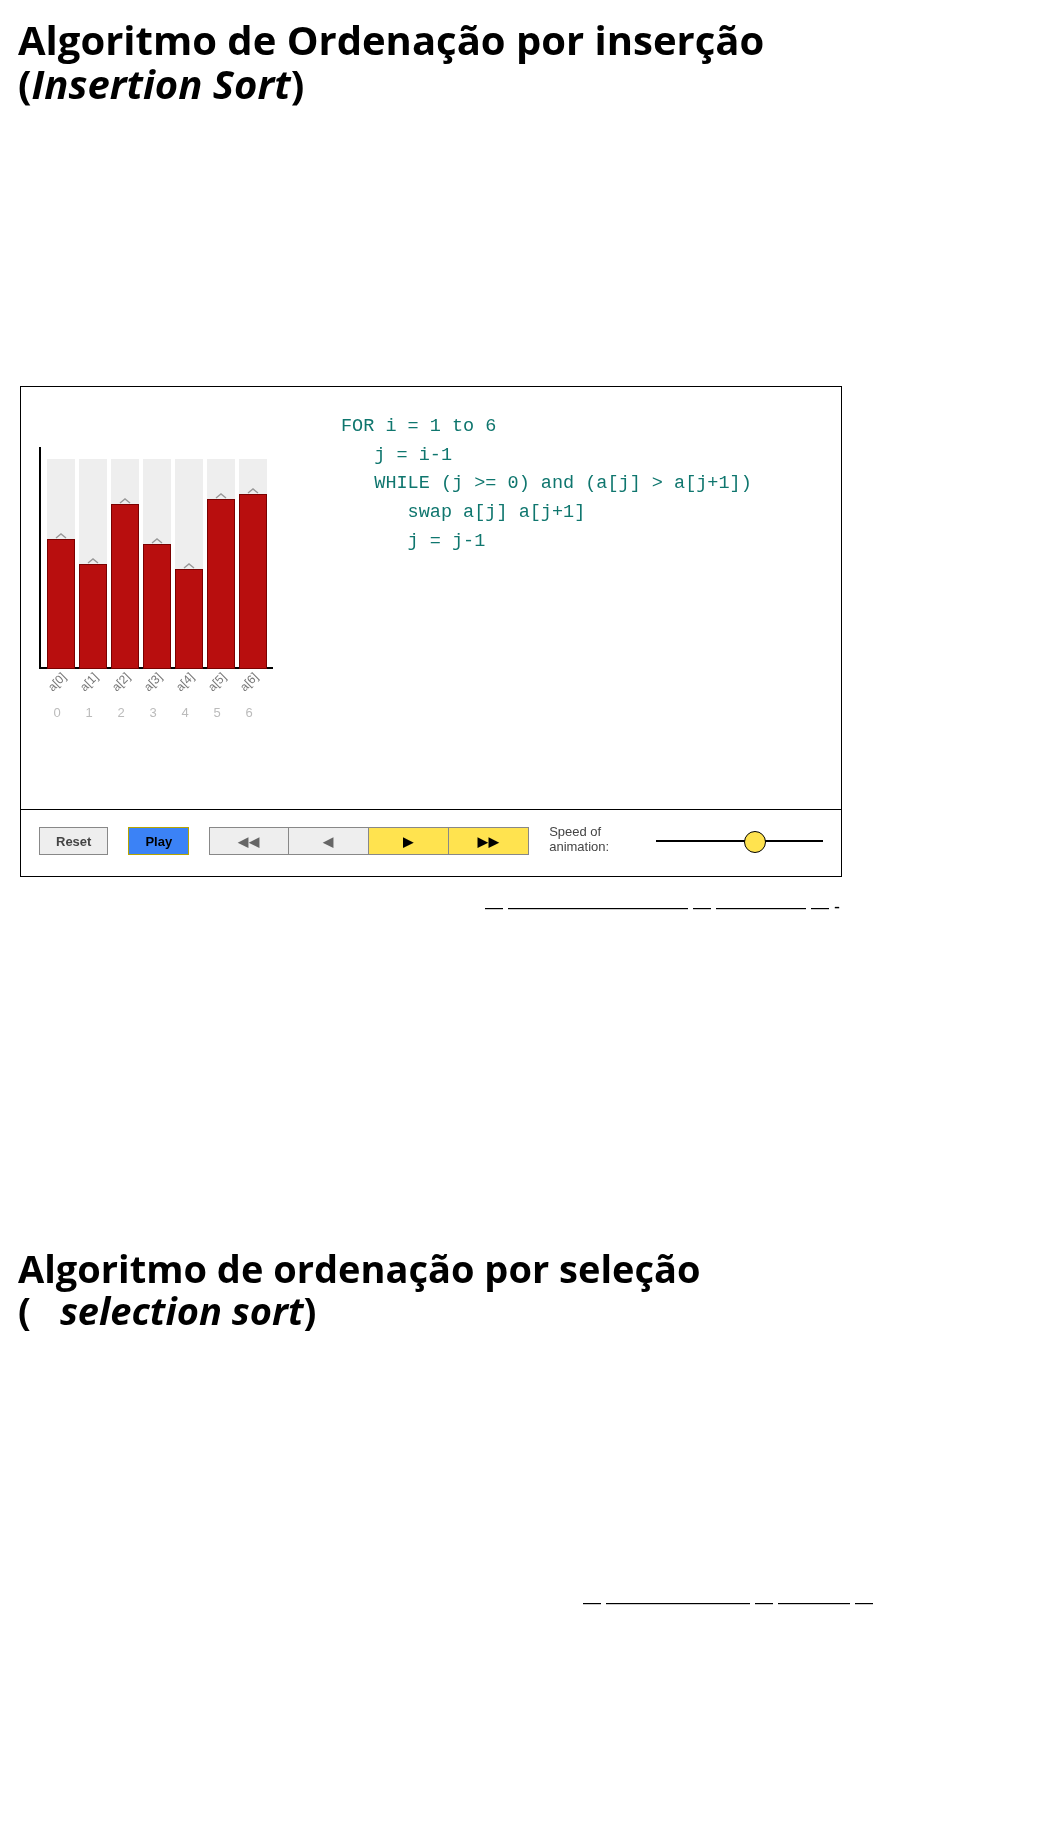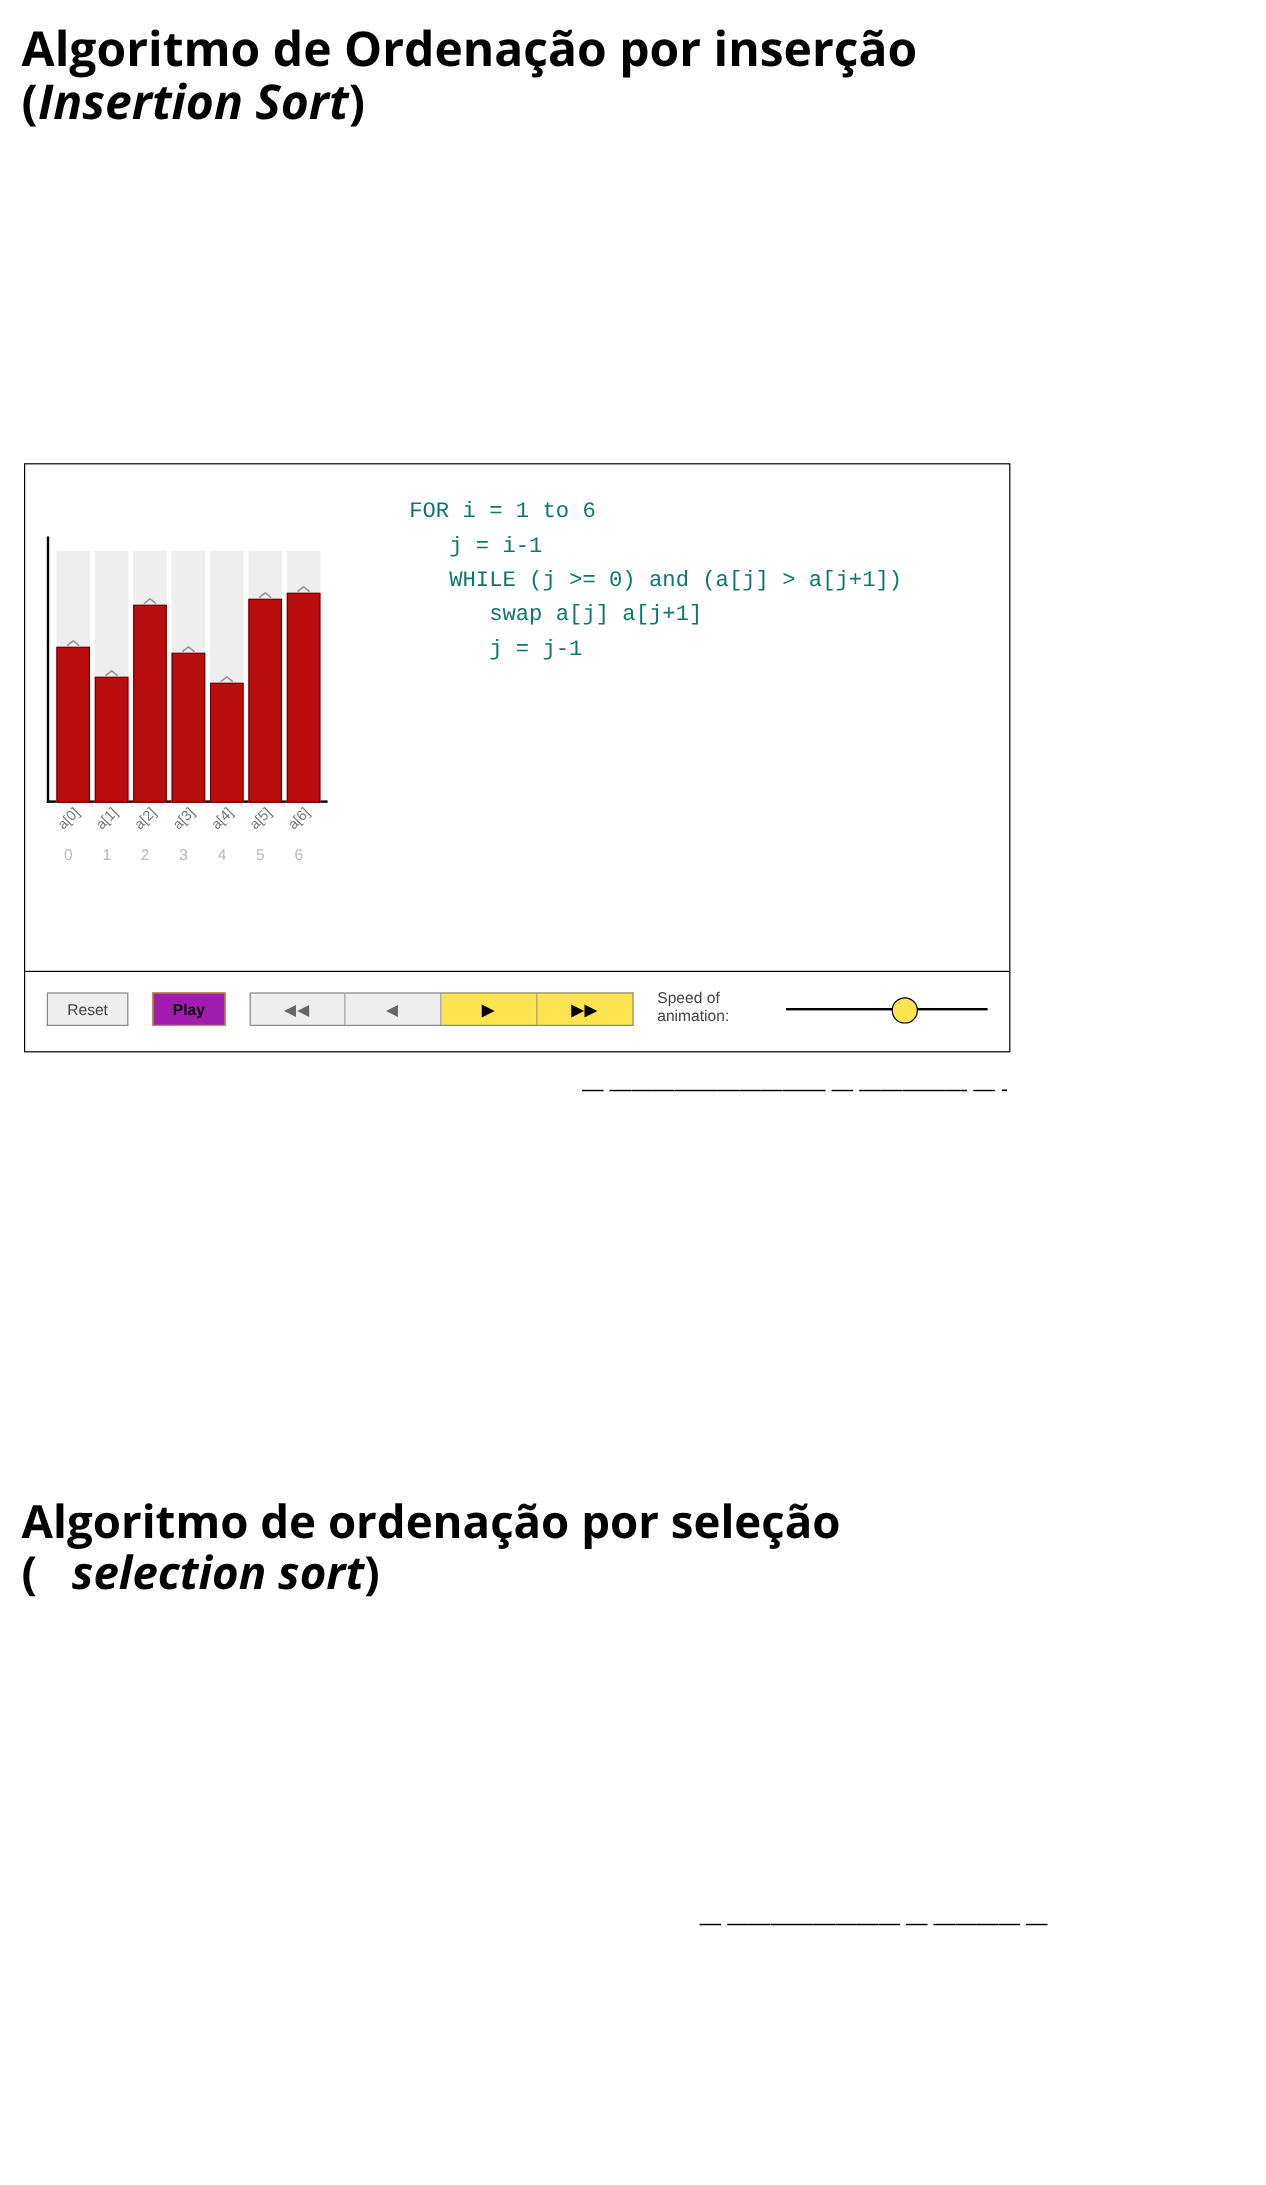--- a/index.html
+++ b/index.html
@@ -16,22 +16,22 @@
   .bar-fill{position:absolute;bottom:0;width:28px;background:#b80e0e;border:1px solid #7a0000;box-sizing:border-box;}
   .bar-handle{position:absolute;left:0;right:0;height:8px;top:-7px;display:flex;justify-content:center;}
   .bar-handle svg{display:block;}
   .axis-line{position:absolute;bottom:0;left:-2px;width:234px;height:0;border-top:2px solid #000;}
   .y-axis{position:absolute;bottom:0;left:-2px;width:0;height:222px;border-left:2px solid #000;}
   .bar-labels{display:flex;width:230px;margin-top:6px;}
   .bar-label{width:32px;text-align:center;font-family:Arial,sans-serif;font-size:12px;color:#777;transform:rotate(-45deg);transform-origin:center;}
   .idx-labels{display:flex;width:230px;margin-top:16px;}
   .idx-label{width:32px;text-align:center;font-family:Arial,sans-serif;font-size:13px;color:#bbb;}
   .controls{border-top:1px solid #000;padding:14px 18px 18px 18px;display:flex;align-items:center;gap:20px;}
-  .btn{height:28px;border:1px solid #888;background:#eee;font-family:Arial,sans-serif;font-size:13px;color:#444;padding:0 16px;display:inline-flex;align-items:center;justify-content:center;cursor:pointer;}
-  .btn.yellow{background:#a21caf;border-color:#b7a500;color:#000;font-weight:600;}
+  .btn{height:28px;border:1px solid #888;background:#eee;font-family:Arial,sans-serif;font-size:13px;color:#444;padding:0 16px;display:inline-flex;align-items:center;justify-content:center;cursor:pointer;font-weight:bold;}
+  .btn.yellow{background:#3b82f6;border-color:#b7a500;color:#000;font-weight:600;}
   .btn-group{display:flex;}
   .btn-group .nav-btn{width:80px;padding:0;border:1px solid #888;}
   .btn-group .nav-btn+ .nav-btn{border-left:0;}
   .nav-btn.grey{background:#eee;color:#666;}
   .nav-btn.yellow{background:#ffe34f;color:#000;}
   .glyph{font-size:13px;letter-spacing:1px;}
   .speed-wrap{margin-left:auto;display:flex;flex-direction:row;align-items:center;font-family:Arial,sans-serif;}
   .speed-label{font-size:13px;color:#444;margin-bottom:4px;}
   .slider{position:relative;width:180px;height:20px;}
   .slider-track{position:absolute;top:9px;left:0;right:0;height:2px;background:#000;}

